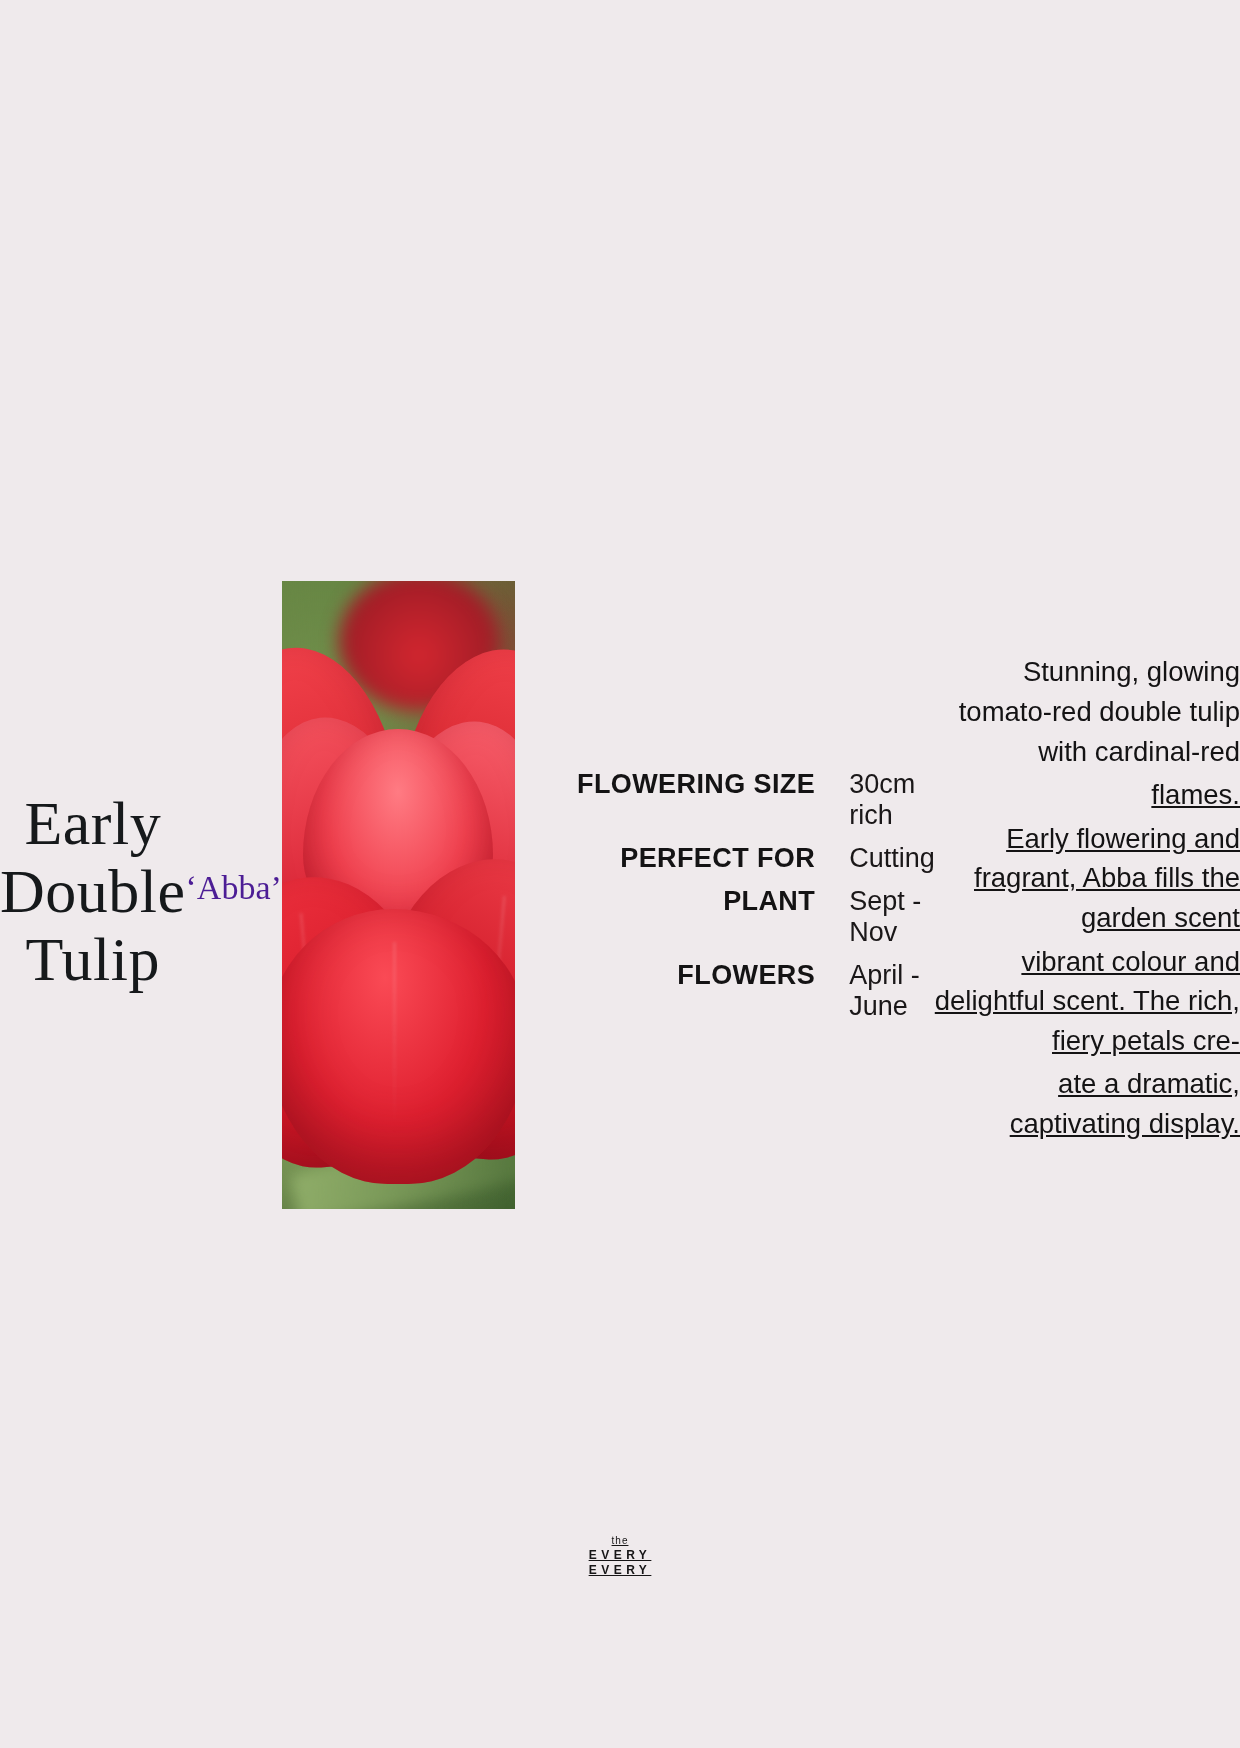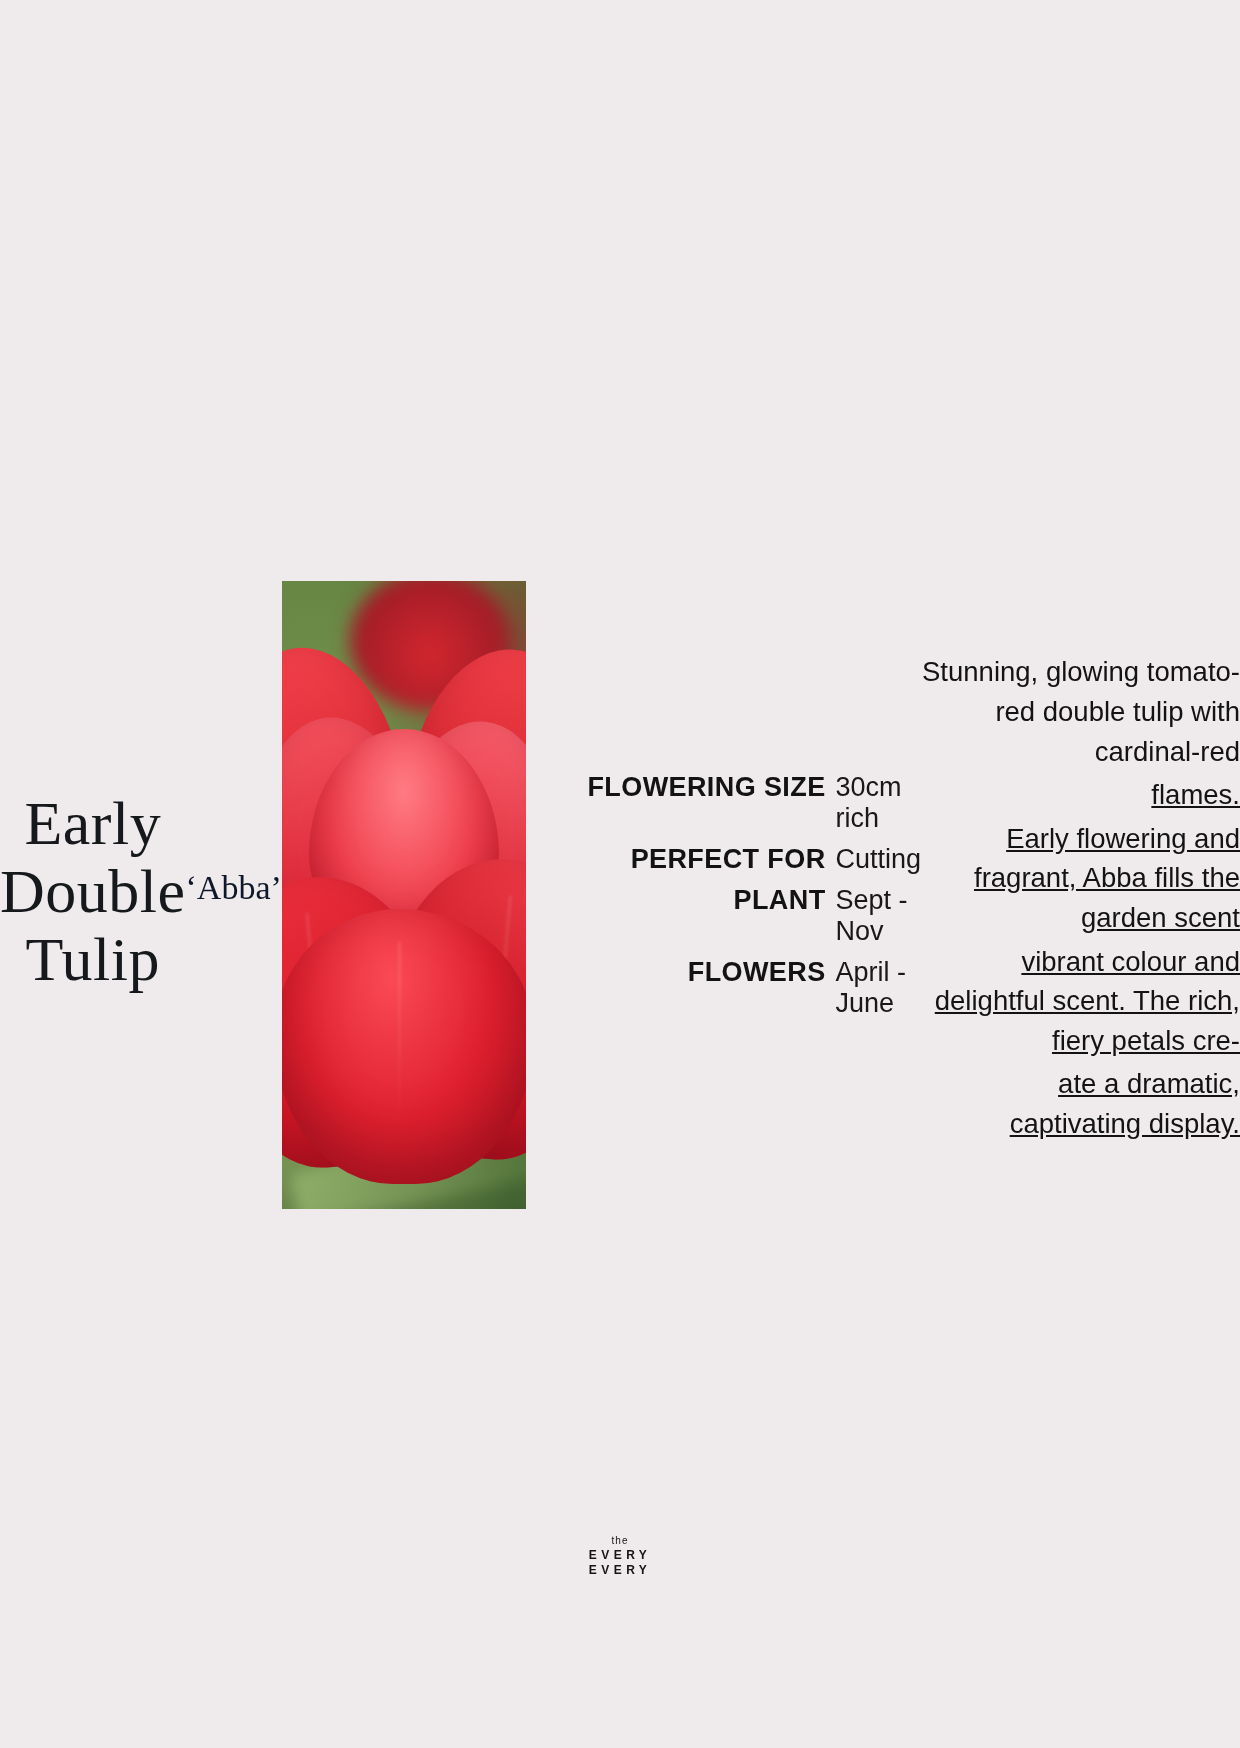--- a/index.html
+++ b/index.html
@@ -31,21 +31,21 @@
     margin-top: 76px;
     line-height: 1.1;
     color: #16191b;
     text-align: center;
   }
   .subtitle {
     font-family: "Liberation Serif", serif;
     font-size: 34px;
     font-weight: 400;
     margin-top: 28px;
-    color: #0f172a;
+    color: #4c1d95;
     text-align: center;
   }
 
   
   .photo-wrap {
     margin-top: 42px;
     width: 642px;
     height: 628px;
     overflow: hidden;
     position: relative;
@@ -164,21 +164,20 @@
   }
 
   
   .specs {
     margin-top: 42px;
     width: 642px;
     display: grid;
     grid-template-columns: 300px 1fr;
     row-gap: 12px;
     column-gap: 34px;
-    gap: 10px;
   }
   .spec-label {
     text-align: right;
     font-weight: bold;
     font-size: 27px;
     letter-spacing: 0.4px;
     color: #141314;
   }
   .spec-value {
     text-align: left;
@@ -199,20 +198,21 @@
   .desc p + p { margin-top: 4px; text-decoration: underline; }
 
   
   .logo {
     position: absolute;
     bottom: 170px;
     left: 50%;
     transform: translateX(-50%);
     text-align: center;
     color: #161516;
+    text-decoration: underline;
   }
   .logo .the {
     font-size: 10px;
     letter-spacing: 1px;
     margin-bottom: 2px;
   }
   .logo .every, .logo .space {
     font-size: 12px;
     font-weight: bold;
     letter-spacing: 4.5px;

